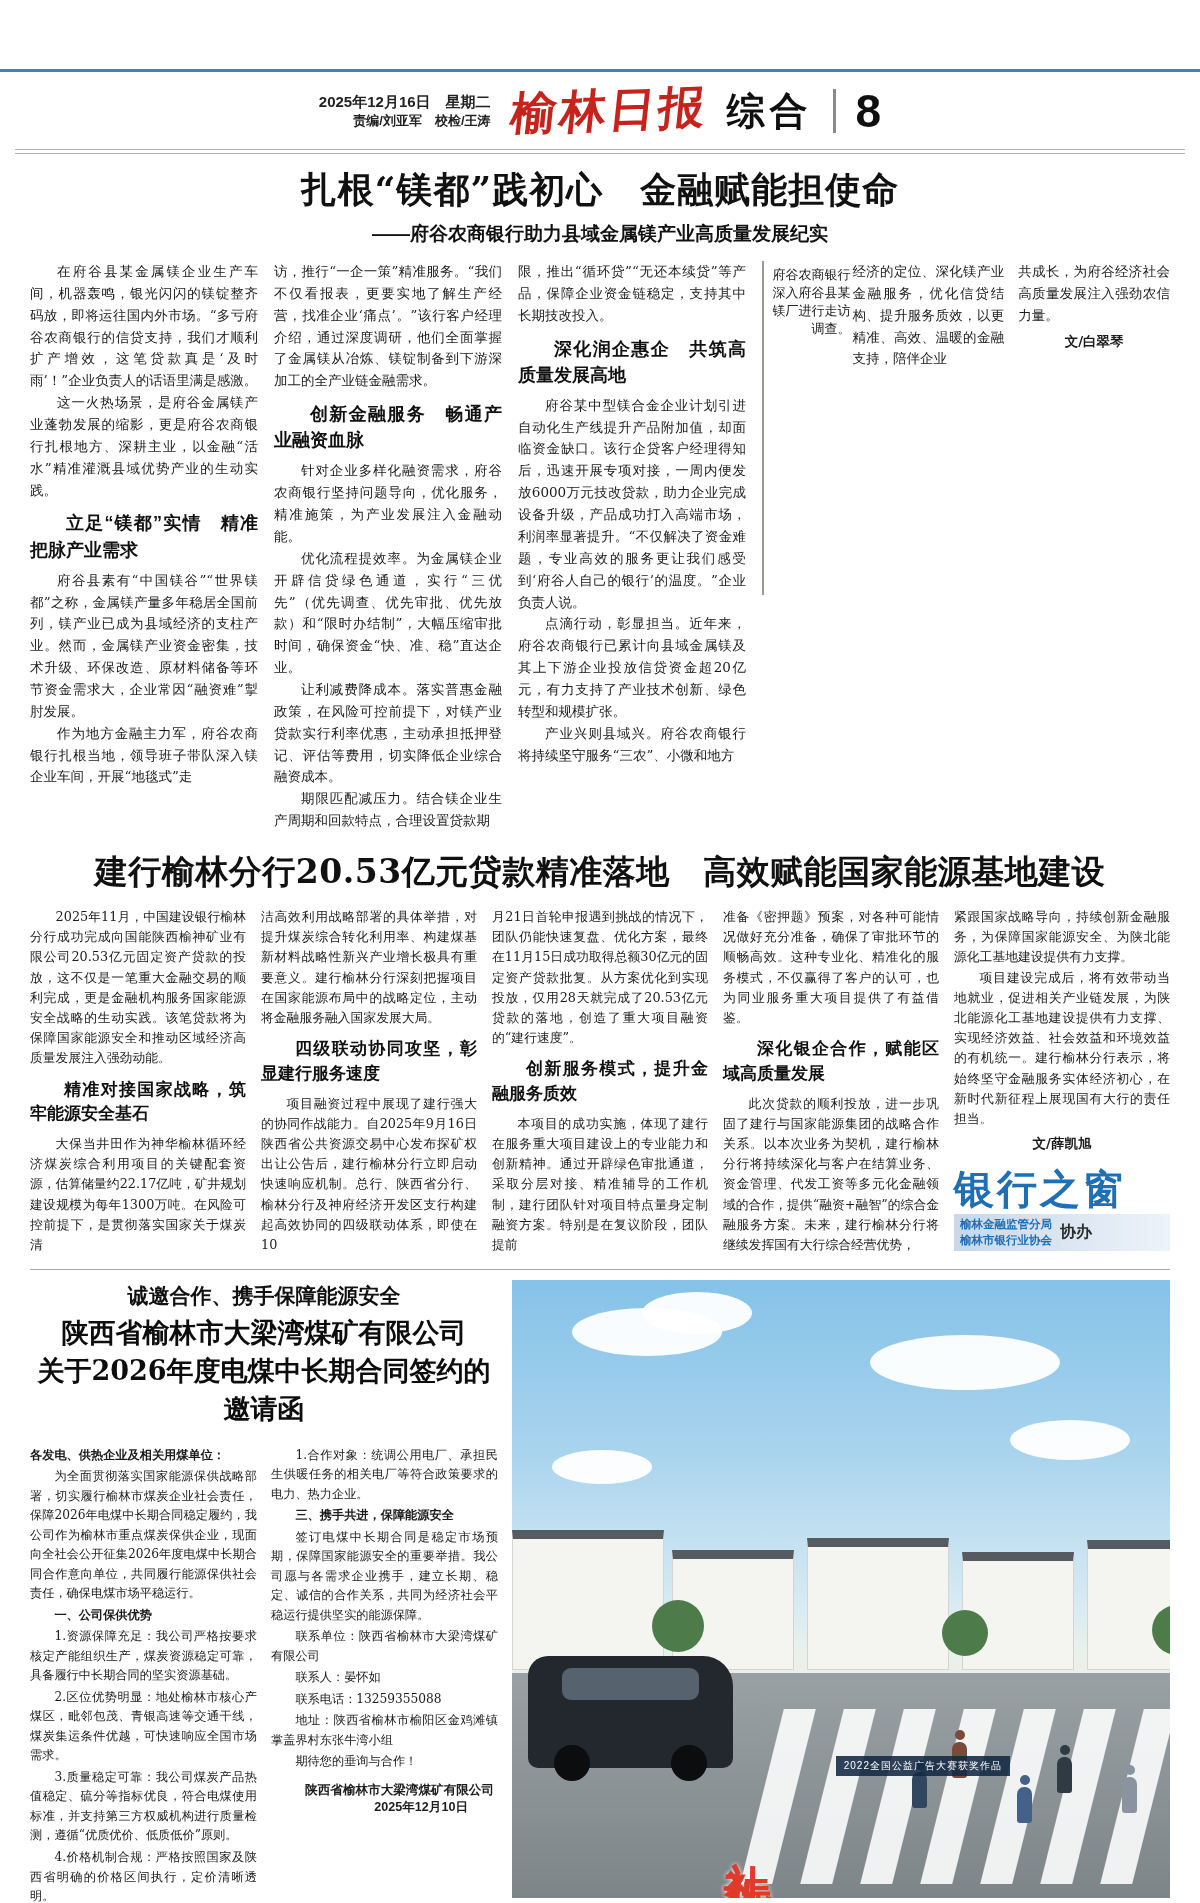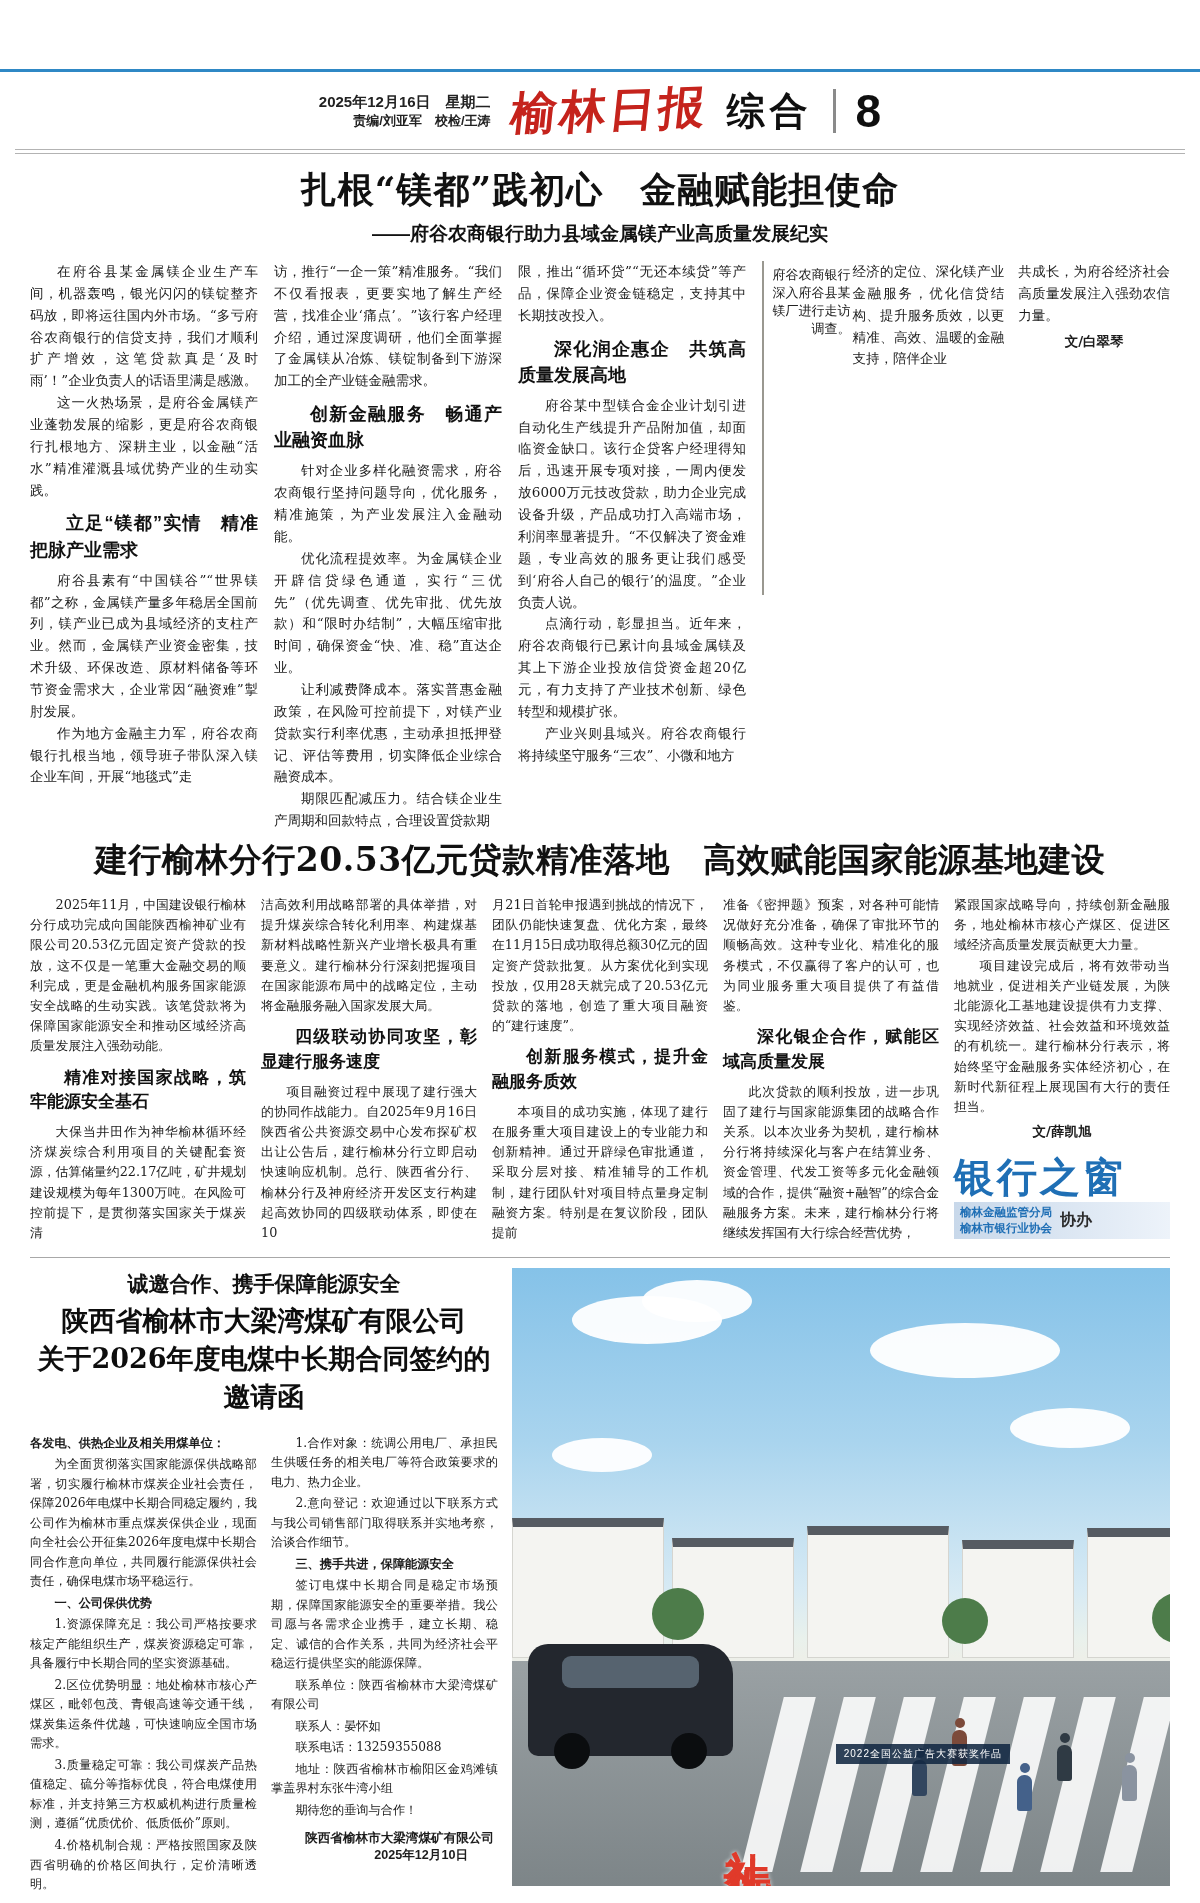--- a/index.html
+++ b/index.html
@@ -38,21 +38,21 @@
   .ingot{position:absolute;background:repeating-linear-gradient(180deg,#d8d5cc 0 11px,#97948b 11px 14px);
          border:1px solid #6f6d66;}
   .worker{position:absolute;width:15px;height:36px;border-radius:7px 7px 3px 3px;}
   .worker::before{content:"";position:absolute;top:-11px;left:3px;width:10px;height:9px;border-radius:50% 50% 40% 40%;}
   .w-red::before{background:#c03b2d;} .w-white::before{background:#e9e9e6;}
   .caption{font-size:13px;text-align:right;margin:5px 2px 8px;font-family:"DejaVu Serif",serif;color:#222;}
   .tail{display:flex;gap:14px;}
   .tcol{flex:1;min-width:0;}
   .byline{text-align:center;font-size:13.5px;font-weight:bold;margin-top:6px;font-family:"DejaVu Serif",serif;}
   
-  .article2{margin:6px 30px 0;}
+  .article2{margin:18px 30px 0;}
   .a2-title{font-family:"DejaVu Serif",serif;font-size:33px;font-weight:900;text-align:center;
             margin:4px 0 12px;color:#111;letter-spacing:0.5px;}
   .a2-body{display:flex;gap:15px;}
   .a2-body .ncol2{flex:1;min-width:0;}
   .a2-body p{font-size:12.8px;line-height:1.58;}
   .a2-body .sub-h{font-size:17px;}
   .bank-badge{margin-top:14px;}
   .badge-title{font-size:40px;font-weight:900;color:#1f6fb5;letter-spacing:3px;
                font-family:"DejaVu Serif",serif;line-height:1.1;}
   .badge-row{display:flex;align-items:center;gap:8px;background:linear-gradient(90deg,#c8d8ea,#edf3fa);
@@ -186,21 +186,21 @@
         <p class="noind">月21日首轮申报遇到挑战的情况下，团队仍能快速复盘、优化方案，最终在11月15日成功取得总额30亿元的固定资产贷款批复。从方案优化到实现投放，仅用28天就完成了20.53亿元贷款的落地，创造了重大项目融资的“建行速度”。</p>
         <div class="sub-h">创新服务模式，提升金融服务质效</div>
         <p>本项目的成功实施，体现了建行在服务重大项目建设上的专业能力和创新精神。通过开辟绿色审批通道，采取分层对接、精准辅导的工作机制，建行团队针对项目特点量身定制融资方案。特别是在复议阶段，团队提前</p>
       </div>
       <div class="ncol2">
         <p class="noind">准备《密押题》预案，对各种可能情况做好充分准备，确保了审批环节的顺畅高效。这种专业化、精准化的服务模式，不仅赢得了客户的认可，也为同业服务重大项目提供了有益借鉴。</p>
         <div class="sub-h">深化银企合作，赋能区域高质量发展</div>
         <p>此次贷款的顺利投放，进一步巩固了建行与国家能源集团的战略合作关系。以本次业务为契机，建行榆林分行将持续深化与客户在结算业务、资金管理、代发工资等多元化金融领域的合作，提供“融资+融智”的综合金融服务方案。未来，建行榆林分行将继续发挥国有大行综合经营优势，</p>
       </div>
       <div class="ncol2">
-        <p class="noind">紧跟国家战略导向，持续创新金融服务，地处榆林市核心产煤区、促进区域经济高质量发展贡献更大力量。</p>
+        <p class="noind">紧跟国家战略导向，持续创新金融服务，为保障国家能源安全、为陕北能源化工基地建设提供有力支撑。</p>
         <p>项目建设完成后，将有效带动当地就业，促进相关产业链发展，为陕北能源化工基地建设提供有力支撑、实现经济效益、社会效益和环境效益的有机统一。建行榆林分行表示，将始终坚守金融服务实体经济初心，在新时代新征程上展现国有大行的责任担当。</p>
         <div class="byline">文/薛凯旭</div>
         <div class="bank-badge">
           <div class="badge-title">银行之窗</div>
           <div class="badge-row">
             <div class="badge-orgs">
               <div>榆林金融监管分局</div>
               <div>榆林市银行业协会</div>
             </div>
             <div class="badge-suffix">协办</div>
@@ -222,21 +222,20 @@
           <p>为全面贯彻落实国家能源保供战略部署，切实履行榆林市煤炭企业社会责任，保障2026年电煤中长期合同稳定履约，我公司作为榆林市重点煤炭保供企业，现面向全社会公开征集2026年度电煤中长期合同合作意向单位，共同履行能源保供社会责任，确保电煤市场平稳运行。</p>
           <p class="bold">一、公司保供优势</p>
           <p>1.资源保障充足：我公司严格按要求核定产能组织生产，煤炭资源稳定可靠，具备履行中长期合同的坚实资源基础。</p>
           <p>2.区位优势明显：地处榆林市核心产煤区，毗邻包茂、青银高速等交通干线，煤炭集运条件优越，可快速响应全国市场需求。</p>
           <p>3.质量稳定可靠：我公司煤炭产品热值稳定、硫分等指标优良，符合电煤使用标准，并支持第三方权威机构进行质量检测，遵循“优质优价、低质低价”原则。</p>
           <p>4.价格机制合规：严格按照国家及陕西省明确的价格区间执行，定价清晰透明。</p>
 
         </div>
         <div class="ad-col">
           <p>1.合作对象：统调公用电厂、承担民生供暖任务的相关电厂等符合政策要求的电力、热力企业。</p>
-          <p>2.意向登记：欢迎通过以下联系方式与我公司销售部门取得联系并实地考察，洽谈合作细节。</p>
           <p class="bold">三、携手共进，保障能源安全</p>
           <p>签订电煤中长期合同是稳定市场预期，保障国家能源安全的重要举措。我公司愿与各需求企业携手，建立长期、稳定、诚信的合作关系，共同为经济社会平稳运行提供坚实的能源保障。</p>
           <p>联系单位：陕西省榆林市大梁湾煤矿有限公司</p>
           <p>联系人：晏怀如</p>
           <p>联系电话：13259355088</p>
           <p>地址：陕西省榆林市榆阳区金鸡滩镇掌盖界村东张牛湾小组</p>
           <p>期待您的垂询与合作！</p>
           <div class="ad-sign">陕西省榆林市大梁湾煤矿有限公司</div>
           <div class="ad-sign2">2025年12月10日</div>
         </div>

